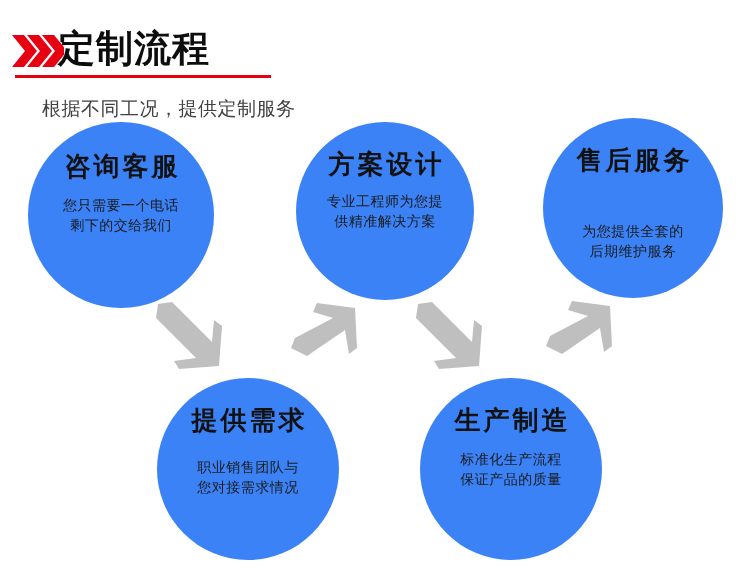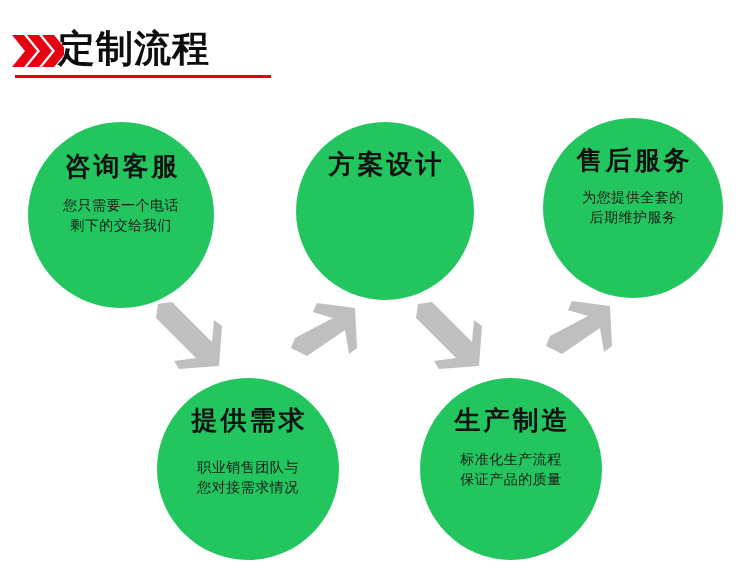--- a/index.html
+++ b/index.html
@@ -70,21 +70,21 @@
     position: absolute;
     left: 0;
     top: 0;
     width: 750px;
     height: 576px;
   }
 
   .node {
     position: absolute;
     border-radius: 50%;
-    background: #22c55e;
+    background: #3b82f6;
     display: flex;
     flex-direction: column;
     align-items: center;
     justify-content: flex-start;
     box-sizing: border-box;
     text-align: center;
     overflow: hidden;
   }
   .node-title {
     font-family: "DejaVu Serif", "Liberation Serif", serif;
@@ -102,21 +102,21 @@
     color: #1a1a1a;
     line-height: 1.45;
     letter-spacing: 0.5px;
     white-space: nowrap;
   }
   .node-desc div { white-space: nowrap; }
 
   
   #node-0 { left: 28px;  top: 122px; width: 186px; height: 186px; padding-top: 30px; }
   #node-1 { left: 296px; top: 122px; width: 178px; height: 178px; padding-top: 28px; }
-  #node-2 { left: 543px; top: 118px; width: 180px; height: 180px; padding-top: 28px; }
+  #node-2 { left: 543px; top: 118px; width: 180px; height: 180px; padding-top: 28px; gap: 34px; }
   #node-3 { left: 157px; top: 378px; width: 182px; height: 182px; padding-top: 28px; }
   #node-4 { left: 420px; top: 378px; width: 182px; height: 182px; padding-top: 28px; }
 
   #node-0 .node-title { margin-bottom: 14px; }
   #node-1 .node-title { margin-bottom: 12px; }
   #node-2 .node-title { margin-bottom: 12px; }
   #node-3 .node-title { margin-bottom: 22px; }
   #node-4 .node-title { margin-bottom: 14px; }
 
   
@@ -142,20 +142,21 @@
         <polygon points="0,1 12,1 25,17 12,33 0,33 13,17" fill="#e60012"></polygon>
         <polygon points="15,1 27,1 40,17 27,33 15,33 28,17" fill="#e60012"></polygon>
         <polygon points="30,1 42,1 55,17 42,33 30,33 43,17" fill="#e60012"></polygon>
       </svg>
     </div>
 
     <div class="page-title">定制流程</div>
 
     <div class="title-rule"></div>
 
+    <div class="subtitle">根据不同工况，提供定制服务</div>
   </div>
 
   <div class="flow">
 
     <div class="arrow" id="arrow-0">
       <svg width="78" height="78" viewBox="0 0 78 78" xmlns="http://www.w3.org/2000/svg">
         <polygon fill="#bfbfbf" points="8,4 22,2 62,42 64,20 72,26 69,66 29,69 24,61 46,58 6,18"></polygon>
       </svg>
     </div>
 
@@ -180,20 +181,24 @@
     <div class="node" id="node-0">
       <div class="node-title">咨询客服</div>
       <div class="node-desc">
         <div>您只需要一个电话</div>
         <div>剩下的交给我们</div>
       </div>
     </div>
 
     <div class="node" id="node-1">
       <div class="node-title">方案设计</div>
+      <div class="node-desc">
+        <div>专业工程师为您提</div>
+        <div>供精准解决方案</div>
+      </div>
     </div>
 
     <div class="node" id="node-2">
       <div class="node-title">售后服务</div>
       <div class="node-desc">
         <div>为您提供全套的</div>
         <div>后期维护服务</div>
       </div>
     </div>
 

